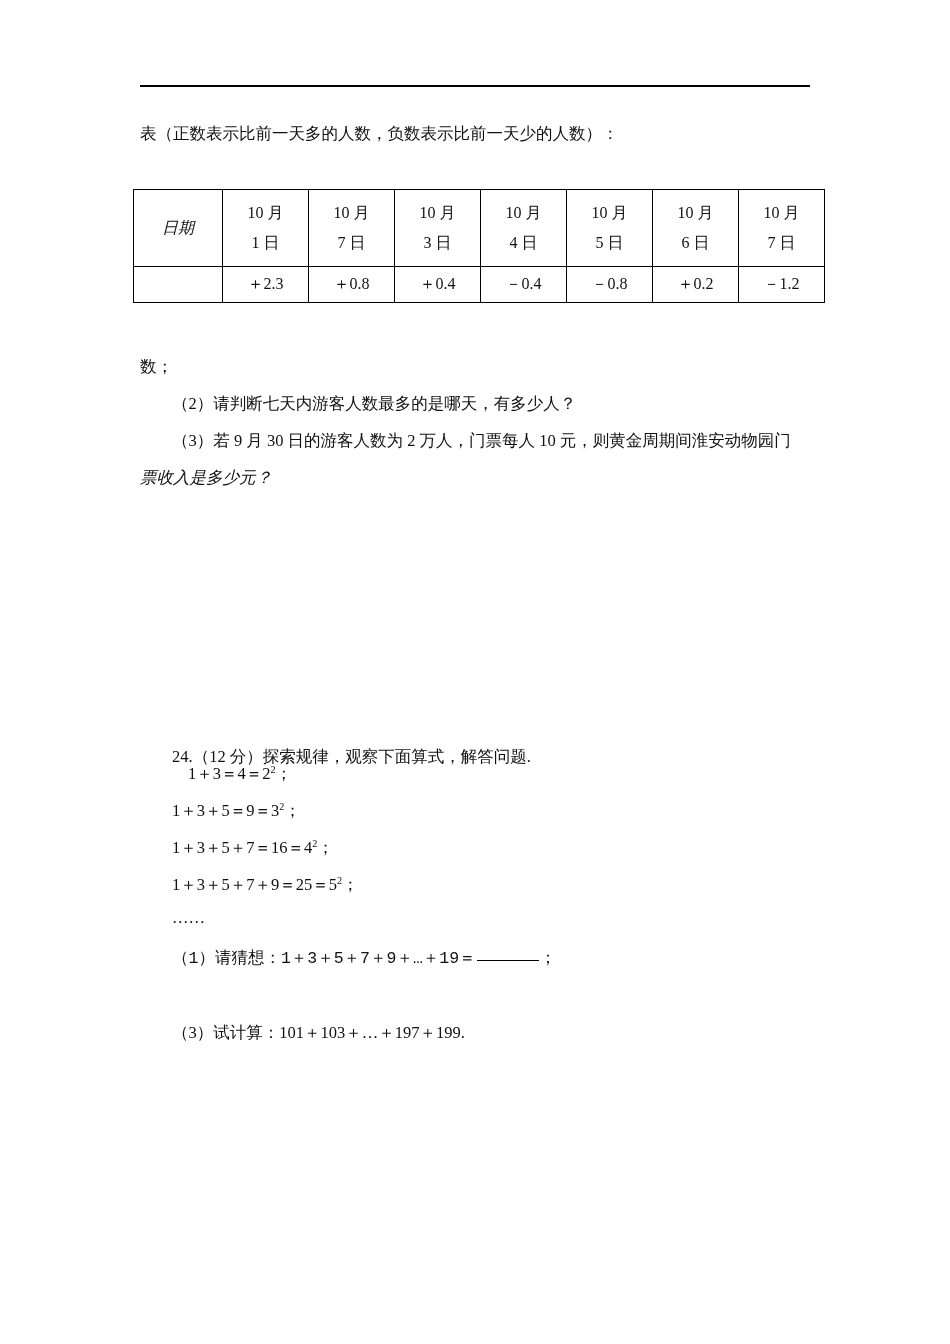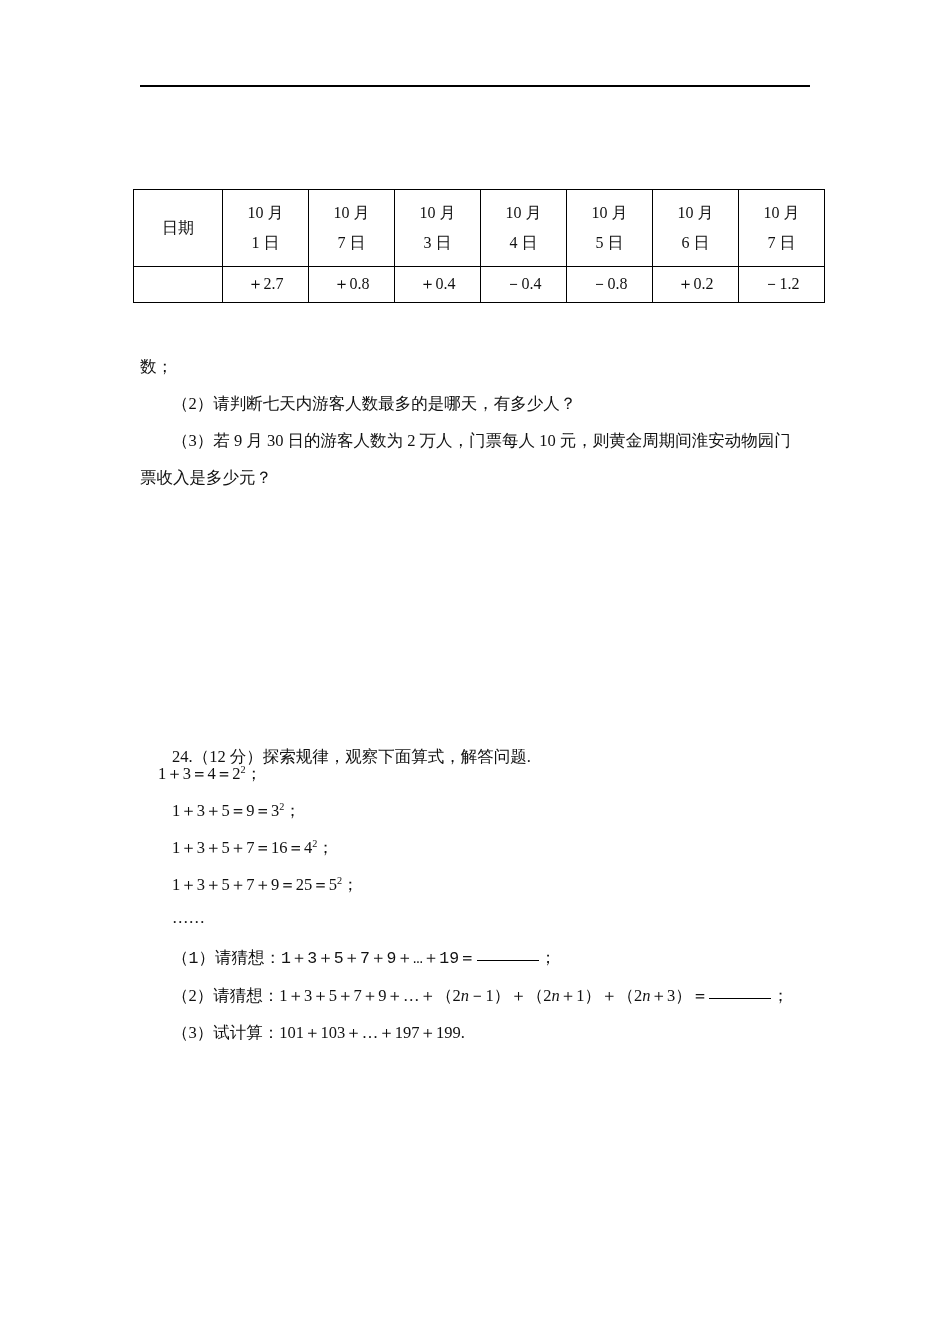--- a/index.html
+++ b/index.html
@@ -75,21 +75,21 @@
   }
   .data-table td {
     border: 1px solid #000;
     text-align: center;
     vertical-align: middle;
     font-family: "Liberation Serif", "DejaVu Serif", serif;
     font-size: 16px;
     color: #111;
     padding: 0;
   }
-  .data-table td.c0 { width: 88px; }
+  .data-table td.c0 { width: 88px; font-style: italic; }
   .data-table td.cd { width: 85px; }
   .data-table tr.head td { height: 76px; }
   .data-table tr.vals td { height: 35px; }
   .dline { display: block; line-height: 1.0; }
   .dline.first { margin-bottom: 14px; }
 
   
   .blank {
     display: inline-block;
     width: 62px;
@@ -98,20 +98,21 @@
     margin: 0 1px;
   }
 </style>
 </head>
 <body>
 
 <div class="page">
 
   <div class="header-rule"></div>
 
+  <div class="txt cn" style="left:140px; top:126px;">表（正数表示比前一天多的人数，负数表示比前一天少的人数）：</div>
 
   <table class="data-table">
     <tbody>
         <tr class="head">
       <td class="c0">日期</td>
       <td class="cd">
         <span class="dline first">10 月</span>
         <span class="dline">1 日</span>
       </td>
       <td class="cd">
@@ -134,51 +135,50 @@
         <span class="dline first">10 月</span>
         <span class="dline">6 日</span>
       </td>
       <td class="cd">
         <span class="dline first">10 月</span>
         <span class="dline">7 日</span>
       </td>
     </tr>
     <tr class="vals">
       <td class="c0"></td>
-      <td class="cd">＋2.7</td>
+      <td class="cd">＋2.3</td>
       <td class="cd">＋0.8</td>
       <td class="cd">＋0.4</td>
       <td class="cd">－0.4</td>
       <td class="cd">－0.8</td>
       <td class="cd">＋0.2</td>
       <td class="cd">－1.2</td>
     </tr>
   </tbody>
     </table>
 
 
   <div class="txt cn" style="left:140px; top:359px;">数；</div>
 
   <div class="txt cn" style="left:172px; top:396px;">（2）请判断七天内游客人数最多的是哪天，有多少人？</div>
 
   <div class="txt cn" style="left:172px; top:433px;">（3）若 9 月 30 日的游客人数为 2 万人，门票每人 10 元，则黄金周期间淮安动物园门</div>
 
-  <div class="txt cn" style="left:140px; top:470px;">票收入是多少元？</div>
+  <div class="txt cn" style="left:140px; top:470px;font-style:italic;">票收入是多少元？</div>
 
   <div class="txt cn" style="left:172px; top:729px;margin-top:20px;">24.（12 分）探索规律，观察下面算式，解答问题.</div>
 
-  <div class="txt cn" style="left:158px; top:766px;text-align:right;"><span>1＋3＝4＝2</span><sup>2</sup><span>；</span></div>
+  <div class="txt cn" style="left:188px; top:766px;text-align:right;"><span>1＋3＝4＝2</span><sup>2</sup><span>；</span></div>
 
   <div class="txt cn" style="left:172px; top:803px;"><span>1＋3＋5＝9＝3</span><sup>2</sup><span>；</span></div>
 
   <div class="txt cn" style="left:172px; top:840px;"><span>1＋3＋5＋7＝16＝4</span><sup>2</sup><span>；</span></div>
 
   <div class="txt cn" style="left:172px; top:877px;"><span>1＋3＋5＋7＋9＝25＝5</span><sup>2</sup><span>；</span></div>
 
   <div class="txt cn" style="left:172px; top:910px;">……</div>
 
   <div class="txt cn" style="left:172px; top:951px;font-family:Liberation Mono, monospace;"><span>（1）请猜想：1＋3＋5＋7＋9＋…＋19＝</span><span class="blank"></span><span>；</span></div>
 
-  <div class="txt cn" style="left:172px; top:988px;"><span>（2）请猜想：1＋3＋5＋7＋9＋…＋（2</span><span class="mvar">n</span><span>－1）＋（2</span><span class="mvar">n</span><span>＋1）＋（2</span><span class="mvar">n</span><span>＋3）＝</span><span class="blank"></span><span>；</span></div>
 
   <div class="txt cn" style="left:172px; top:1025px;">（3）试计算：101＋103＋…＋197＋199.</div>
 
 </div>
 
 </body></html>

